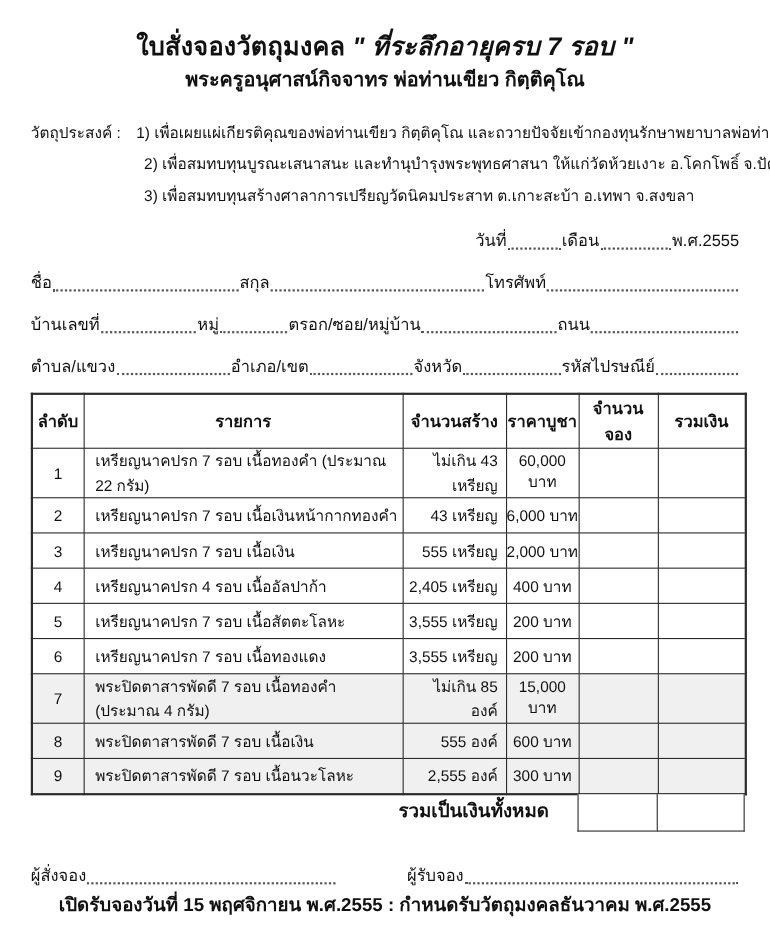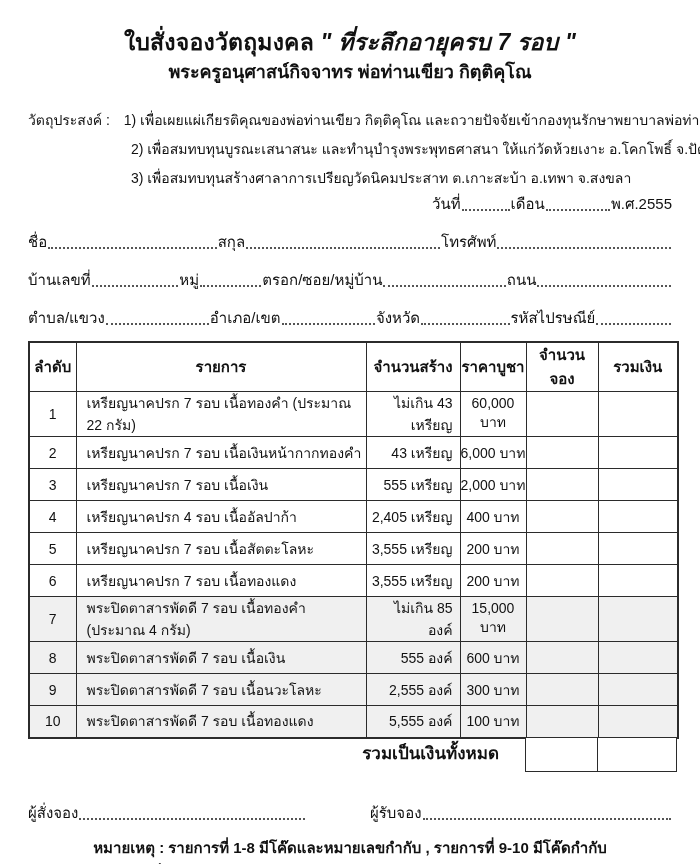--- a/index.html
+++ b/index.html
@@ -22,21 +22,21 @@
   
   .objectives { margin-top:20px; font-size:14px; }
   .obj-line { line-height:29px; white-space:nowrap; }
   .obj-label { padding-right:10px; }
   .obj-indent { padding-left:103px; }
 
   
   .fline { display:flex; align-items:flex-end; font-size:15px; line-height:21px; height:21px; }
   .fline .lbl { white-space:nowrap; }
   .dots { border-bottom:2px dotted #555; height:1px; margin:0 1px 3px 1px; }
-  .date-line { width:240px; margin-left:auto; }
+  .date-line { width:240px; margin-left:auto; margin-top:16px; }
   .frow { margin-top:17px; }
 
   
   table.order { border-collapse:collapse; margin-top:13px; width:649px; table-layout:fixed; }
   table.order th, table.order td { border:1px solid #2b2b2b; }
   table.order { border:2px solid #2b2b2b; }
   th { font-size:15px; font-weight:bold; height:40px; }
   td { font-size:14px; height:32px; }
   .c-no    { width:47px;  text-align:center; }
   .c-item  { width:290px; text-align:left; padding-left:10px; }
@@ -210,28 +210,20 @@
         <td class="c-total"></td>
       </tr>
       <tr class="shade">
         <td class="c-no">9</td>
         <td class="c-item">พระปิดตาสารพัดดี 7 รอบ เนื้อนวะโลหะ</td>
         <td class="c-qty">2,555  องค์</td>
         <td class="c-price">300 บาท</td>
         <td class="c-order"></td>
         <td class="c-total"></td>
       </tr>
-      <tr class="shade">
-        <td class="c-no">10</td>
-        <td class="c-item">พระปิดตาสารพัดดี 7 รอบ เนื้อทองแดง</td>
-        <td class="c-qty">5,555  องค์</td>
-        <td class="c-price">100 บาท</td>
-        <td class="c-order"></td>
-        <td class="c-total"></td>
-      </tr>
     </tbody>
   </table>
 
   <div class="sumrow">
     <div class="sum-label">รวมเป็นเงินทั้งหมด</div>
     <div class="sum-box b1"></div>
     <div class="sum-box b2"></div>
   </div>
 
   <div class="sigs">
@@ -239,16 +231,15 @@
       <span class="lbl">ผู้สั่งจอง</span>
       <span class="dots" style="flex:1"></span>
     </div>
     <div class="sig-gap"></div>
     <div class="sig sig-right">
       <span class="lbl">ผู้รับจอง</span>
       <span class="dots" style="flex:1"></span>
     </div>
   </div>
 
-  <div class="note1">หมายเหตุ : รายการที่ 1-8 มีโค๊ดและหมายเลขกำกับ , รายการที่ 9-10 มีโค๊ดกำกับ</div>
   <div class="note2">เปิดรับจองวันที่ 15 พฤศจิกายน พ.ศ.2555 : กำหนดรับวัตถุมงคลธันวาคม พ.ศ.2555</div>
 
 </div>
 
 </body></html>

